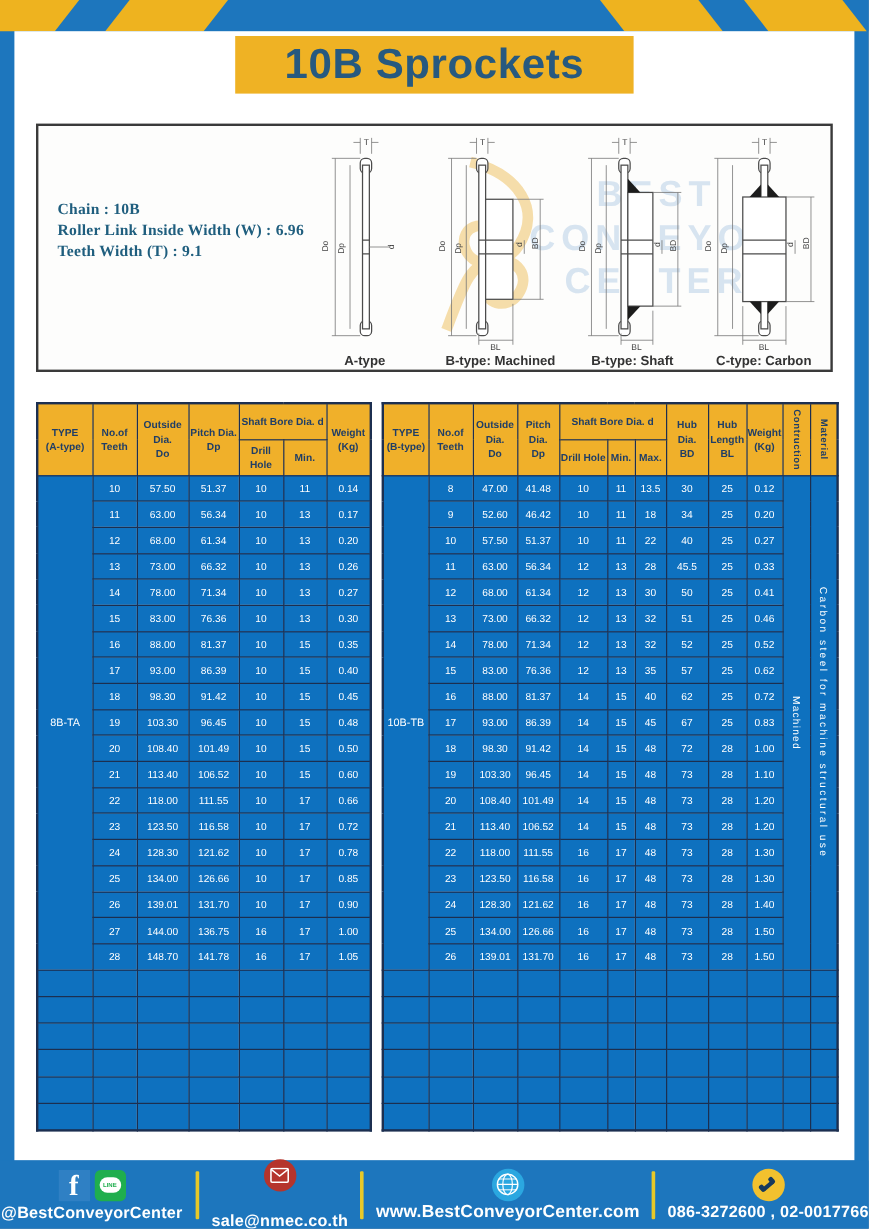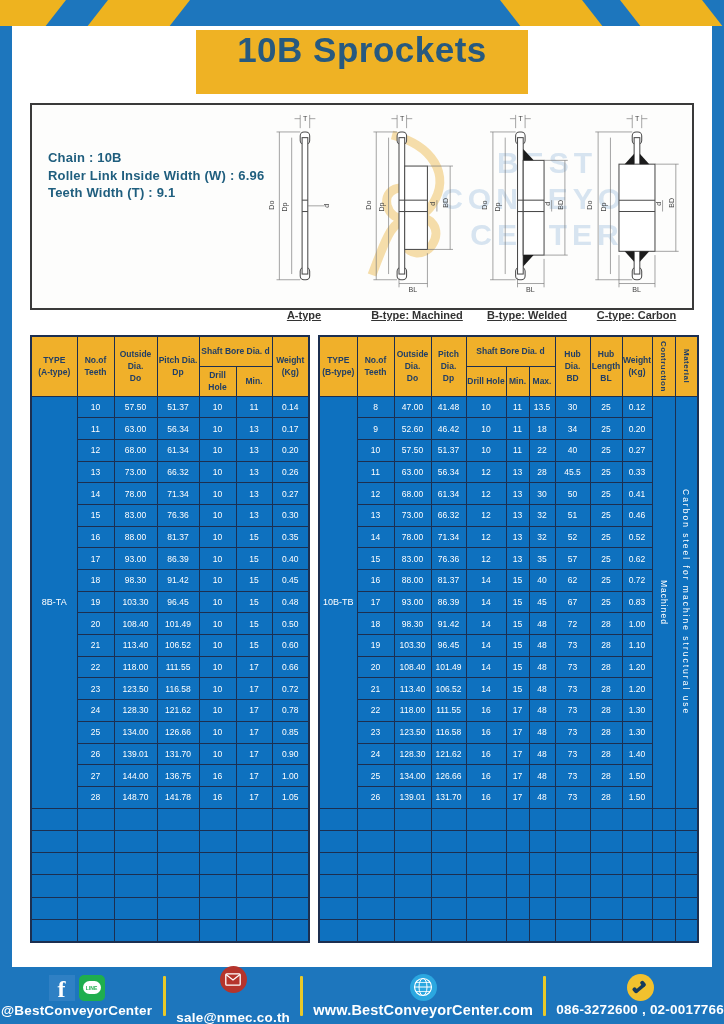--- a/index.html
+++ b/index.html
@@ -13,42 +13,42 @@
 
   
   .top-band { position:absolute; left:0; top:0; width:724px; height:26px; background:#1d76bd; }
   .stripe { position:absolute; top:0; height:26px; width:82px; background:#eeb31f; }
   .stripe.s1 { left:-16px; transform:skewX(-38deg); transform-origin:top left; }
   .stripe.s2 { left:108px; transform:skewX(-38deg); transform-origin:top left; }
   .stripe.s3 { left:500px; transform:skewX(38deg); transform-origin:top left; }
   .stripe.s4 { left:620px; transform:skewX(38deg); transform-origin:top left; }
 
   .title-banner {
-    position:absolute; left:196px; top:30px; width:332px; height:64px;
-    background:#efb224; display:flex; justify-content:center;
+    position:absolute; left:196px; top:30px; width:332px; height:48px;
+    background:#efb224; display:flex; align-items:center; justify-content:center;
   }
   .title-banner h1 { font-size:35px; font-weight:bold; color:#27597f; letter-spacing:0.5px; }
 
   
   .spec-box {
     position:absolute; left:30px; top:103px; width:664px; height:207px;
     background:#fdfdfc; border:2px solid #3a3a3a;
   }
   .watermark {
     position:absolute; left:370px; top:40px; width:290px;
     text-align:center; color:#d7e4f0; font-weight:bold; font-size:30px;
     letter-spacing:5px; line-height:36px; user-select:none;
   }
   .wm-swoosh { position:absolute; left:300px; top:20px; opacity:0.55; }
-  .spec-lines { position:absolute; left:16px; top:44px; }
+  .spec-lines { position:absolute; left:16px; top:60px;font-family:Liberation Serif, serif; }
   .spec-line { font-size:13px; font-weight:bold; color:#1f5e7e; line-height:17.5px; letter-spacing:0.2px; }
 
   .diagram { position:absolute; display:flex; flex-direction:column; align-items:center; }
   .diagram svg { display:block; }
-  .diagram-label { font-size:11px; font-weight:bold; color:#333; margin-top:16px; white-space:nowrap;text-decoration:underline; }
+  .diagram-label { font-size:11px; font-weight:bold; color:#333; margin-top:2px; white-space:nowrap; }
   .dg-stroke { stroke:#4b4b4b; stroke-width:1.1; fill:#fff; }
   .dg-dim { stroke:#777; stroke-width:0.7; }
   .dg-text { font-size:7.5px; fill:#444; font-family:"Liberation Sans",sans-serif; }
   .dg-weld { fill:#1c1c1c; }
 
   
   .tbl-wrap { position:absolute; top:335px; }
   .tbl-left { left:30px; width:278px; }
   .tbl-right { left:318px; width:379px; }
   table { border-collapse:collapse; table-layout:fixed; width:100%; border:2px solid #1c2f50; }
@@ -217,21 +217,21 @@
         <text class="dg-text" transform="rotate(-90 74 86)" x="74" y="86">d</text>
         <line class="dg-dim" x1="90" y1="38" x2="90" y2="138"></line>
           <line class="dg-dim" x1="68" y1="38" x2="93" y2="38"></line>
           <line class="dg-dim" x1="68" y1="138" x2="93" y2="138"></line>
         <text class="dg-text" transform="rotate(-90 88 90)" x="88" y="90">BD</text>
         <line class="dg-dim" x1="40" y1="168" x2="68" y2="168"></line>
           <line class="dg-dim" x1="40" y1="162" x2="40" y2="172"></line>
           <line class="dg-dim" x1="68" y1="142" x2="68" y2="172"></line>
         <text class="dg-text" x="49" y="177">BL</text>
       </svg>
-      <div class="diagram-label">B-type: Welded</div>
+      <div class="diagram-label">B-type: Shaft</div>
     </div>
 
     <div class="diagram" style="left:552px; top:8px;">
       <svg width="105" height="180" viewBox="0 -12 105 190">
         <line class="dg-dim" x1="42" y1="-6" x2="48" y2="-6"></line>
           <line class="dg-dim" x1="58" y1="-6" x2="64" y2="-6"></line>
         <line class="dg-dim" x1="48" y1="-10" x2="48" y2="4"></line>
           <line class="dg-dim" x1="58" y1="-10" x2="58" y2="4"></line>
         <text class="dg-text" x="51" y="-4">T</text>
         <line class="dg-dim" x1="12" y1="8" x2="12" y2="164"></line>

